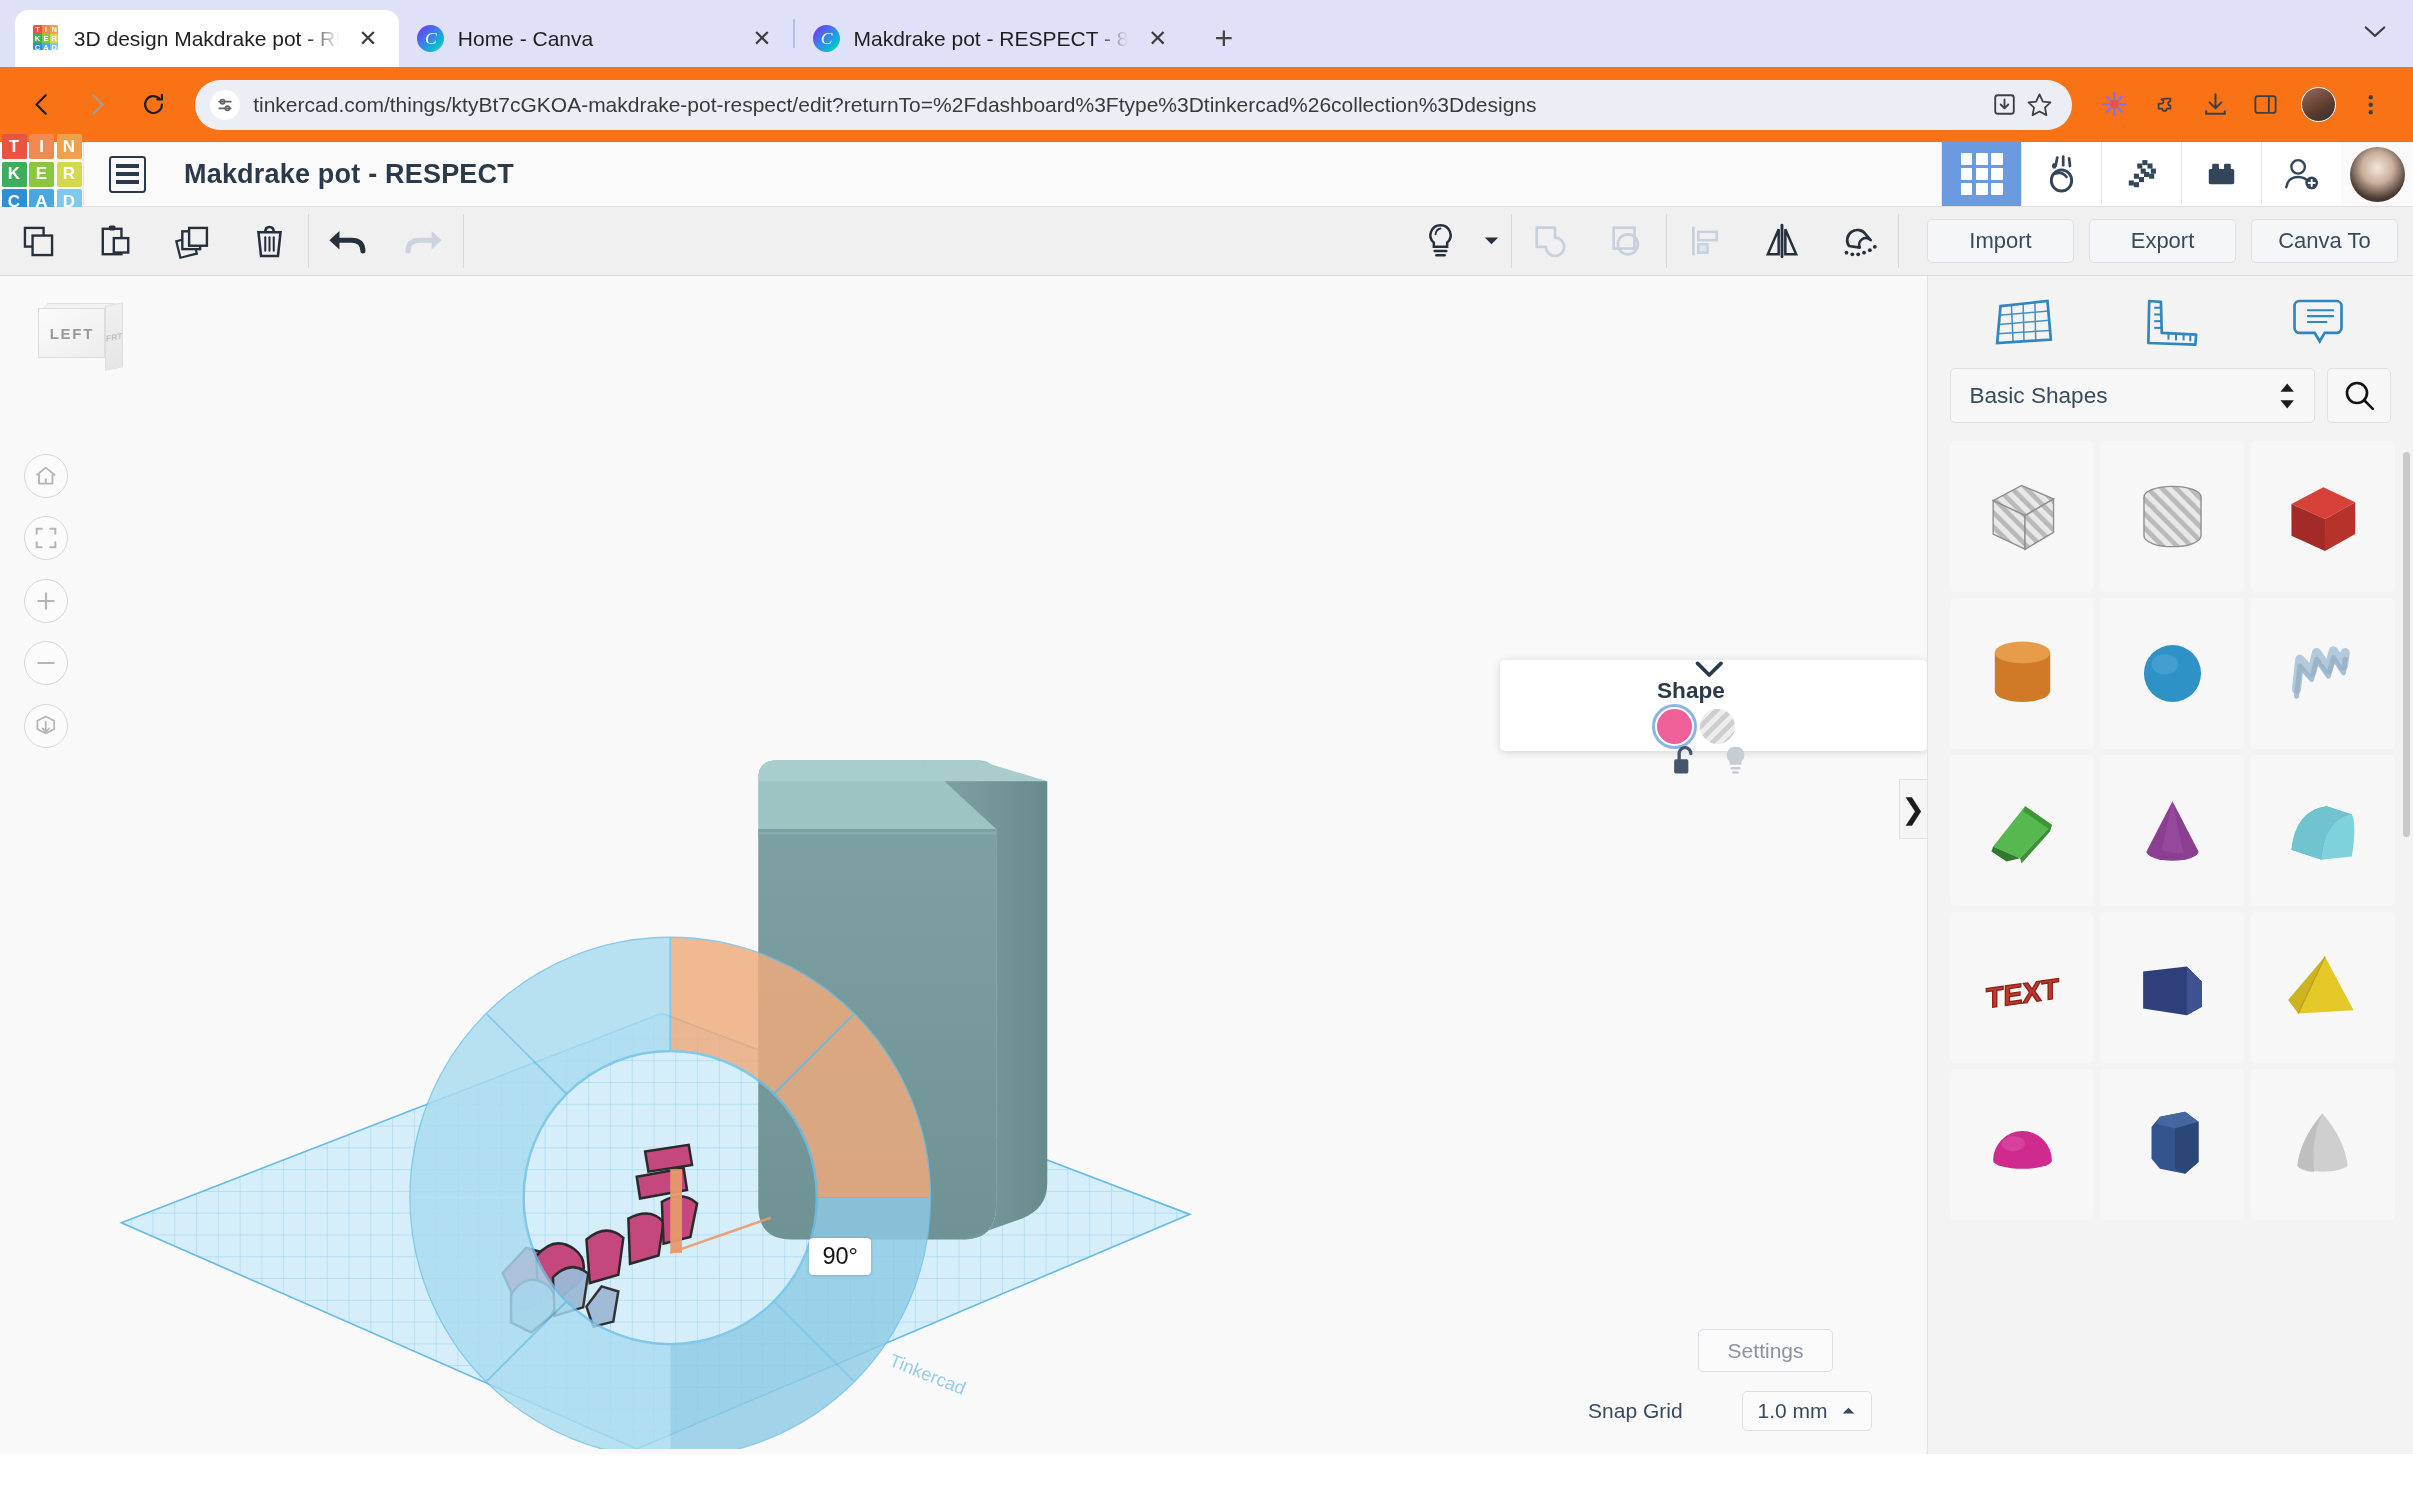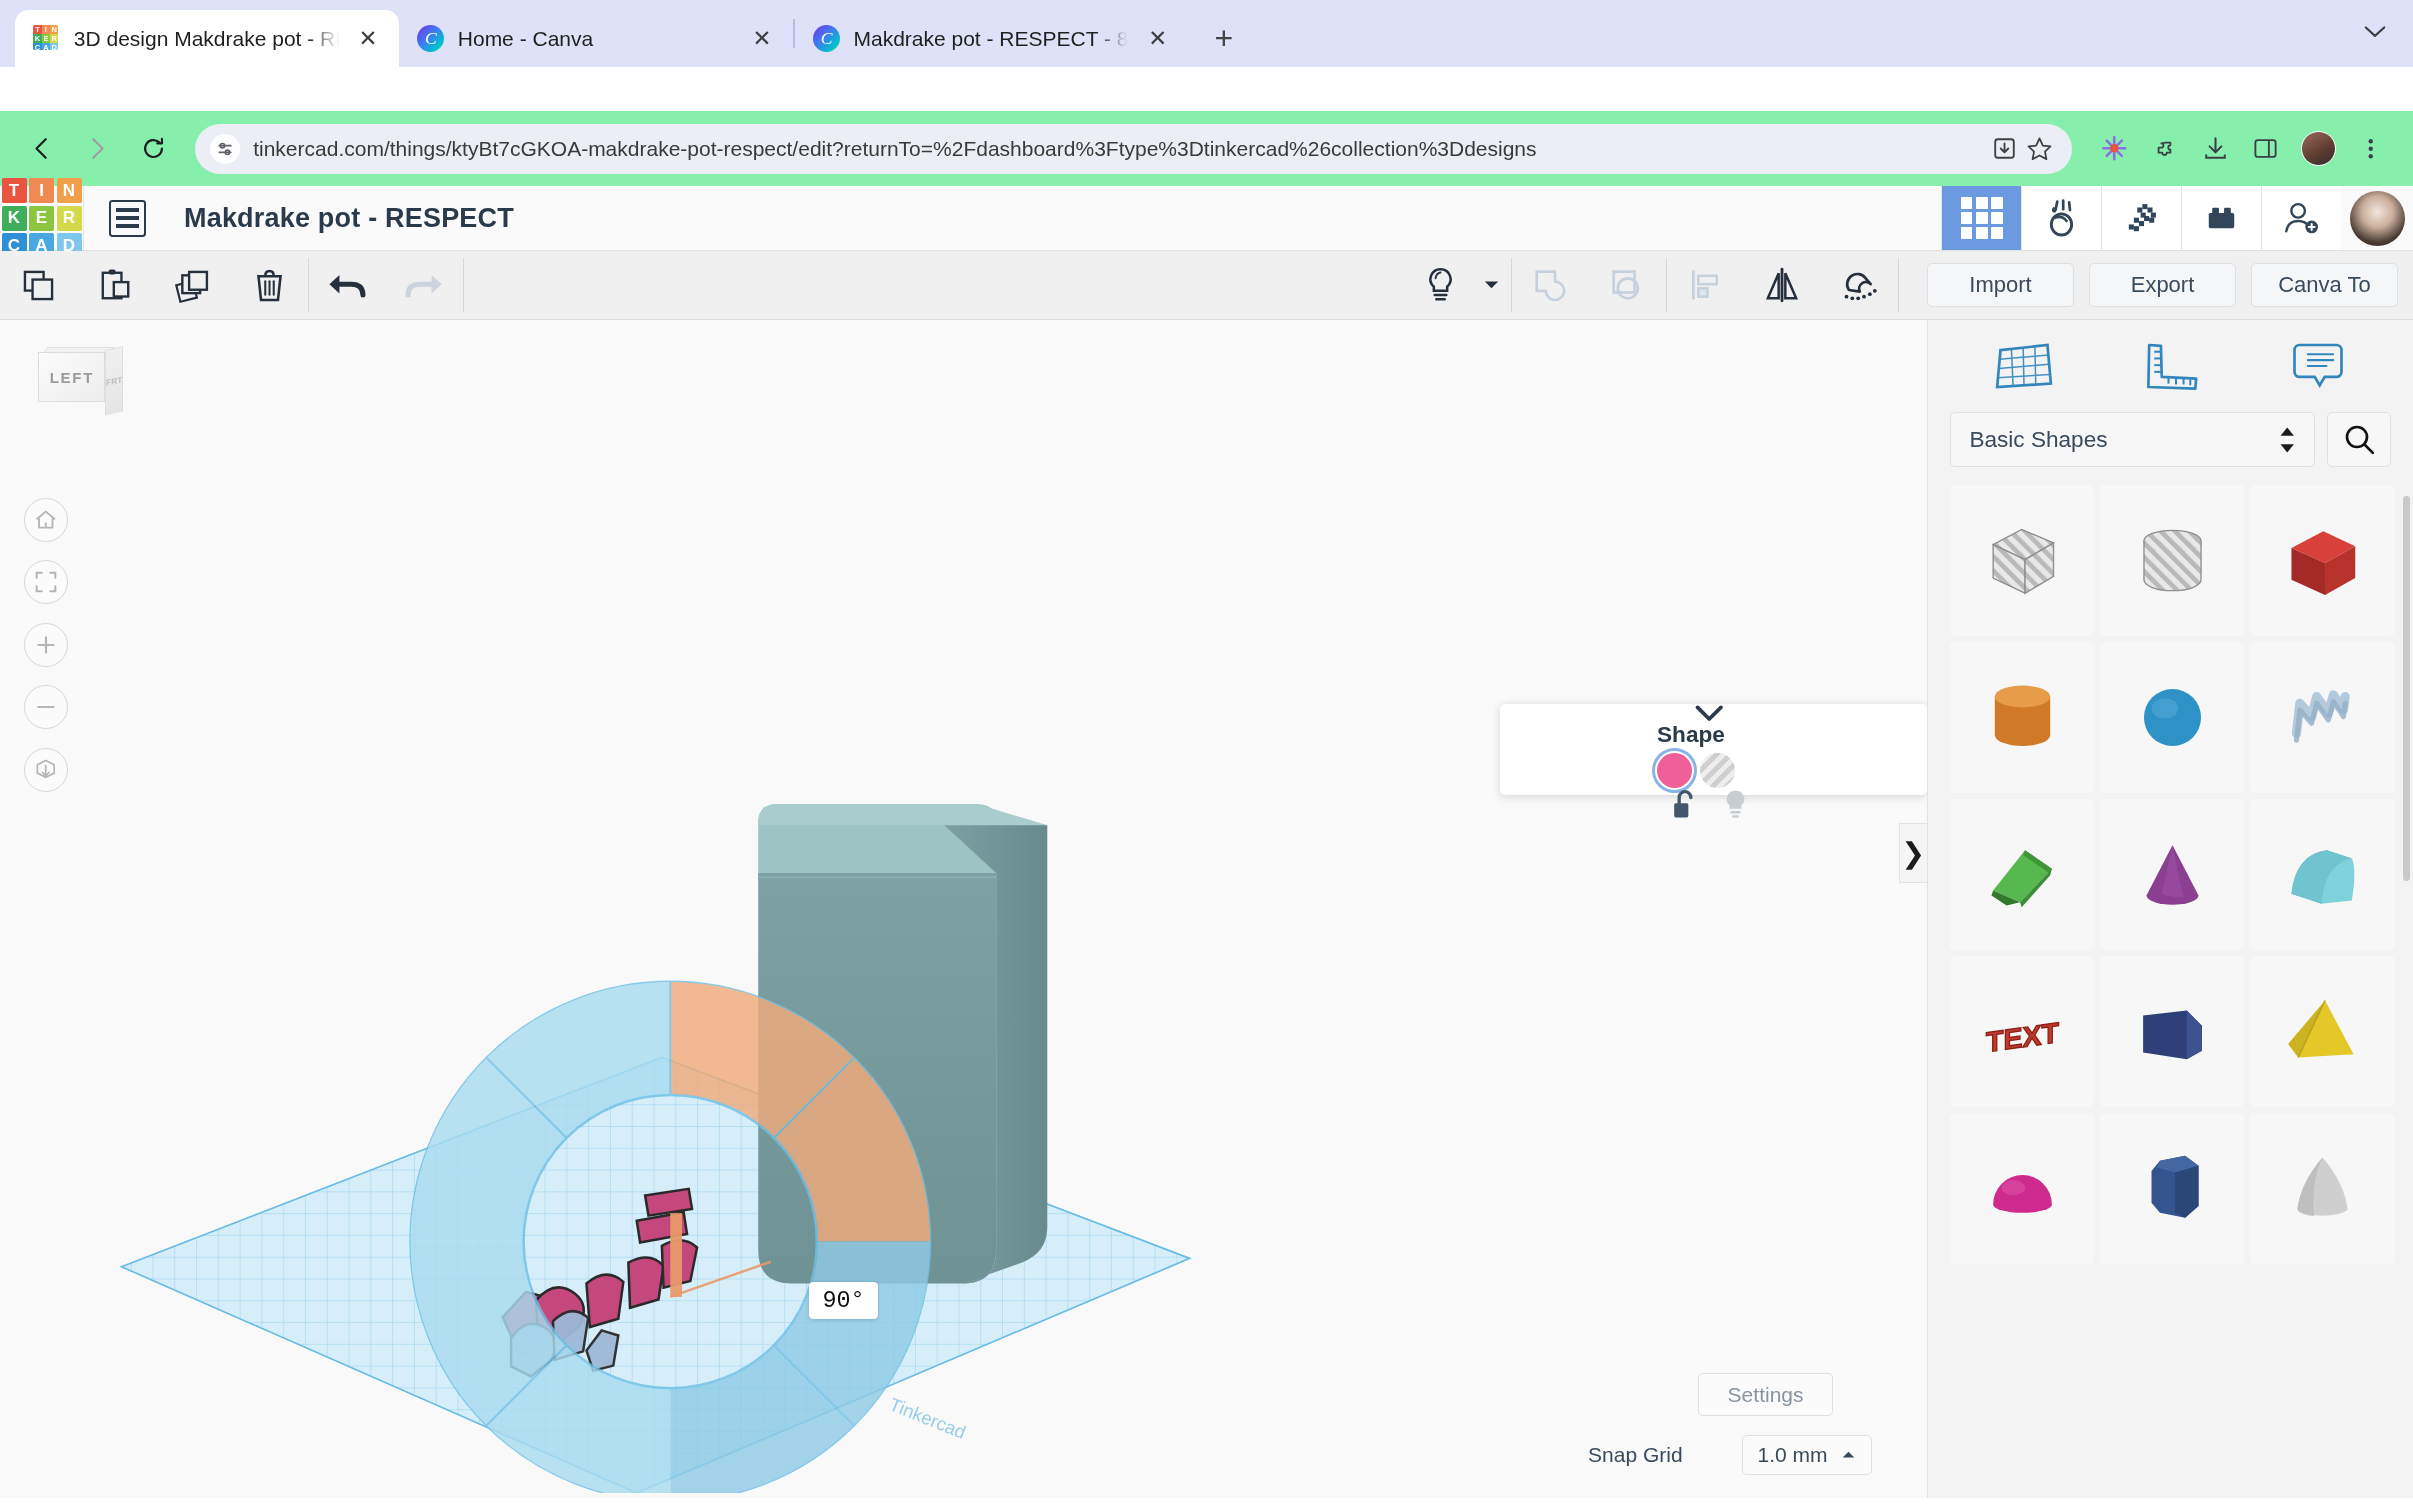--- a/index.html
+++ b/index.html
@@ -58,22 +58,22 @@
   .tc-fav div { display:flex; align-items:center; justify-content:center; font-size:7.5px; color:#fff; font-weight:700; font-family:"Liberation Sans",sans-serif; }
   
   .canva-fav {
     width: 27px; height: 27px; border-radius: 50%;
     background: linear-gradient(135deg, #7d2ae8 0%, #3b7ff0 45%, #00c4cc 80%, #f5df4d 100%);
     display: flex; align-items: center; justify-content: center;
     color: #fff; font-size: 17.6px; font-family: "Liberation Serif", serif; font-style: italic;
   }
 
   .toolbar {
-    height: 75px; background: #86efac;
-    display: flex; align-items: center; padding: 0 18.4px; gap: 9px; margin-top: 44px;
+    height: 75px; background: #f97316;
+    display: flex; align-items: center; padding: 0 18.4px; gap: 9px;
   }
   .nav-btn {
     width: 47px; height: 47px; border-radius: 50%;
     display: flex; align-items: center; justify-content: center;
     color: #1f1f1f; flex: 0 0 auto;
   }
   .nav-btn.disabled { color: #b5b5b5; }
   .omnibox {
     flex: 1 1 auto; height: 50px; background: #eceef6;
     border-radius: 25px; display: flex; align-items: center;
@@ -191,21 +191,21 @@
     background: #fbfbfb; display: flex; align-items: center; justify-content: center;
     color: #b5b5b5;
   }
 
   .scene { position: absolute; inset: 0; }
 
   .rot-label {
     position: absolute; left: 809px; top: 962px;
     background: #fff; border-radius: 4.2px; padding: 5px 13.4px;
     font-size: 23.5px; color: #121212; box-shadow: 0 0.8px 3.4px rgba(0,0,0,.16);
-    font-family: Liberation Mono, monospace;
+    font-family: Liberation Sans, sans-serif;
   }
 
   .settings-btn {
     position: absolute; right: 94px; bottom: 82px;
     border: 0.8px solid #dcdfe3; background: #fbfbfc; border-radius: 5px;
     padding: 8.4px 28.5px; font-size: 21px; color: #8a93a0;
   }
   .snapgrid {
     position: absolute; right: 55px; bottom: 23.5px;
     display: flex; align-items: center; gap: 15px;

